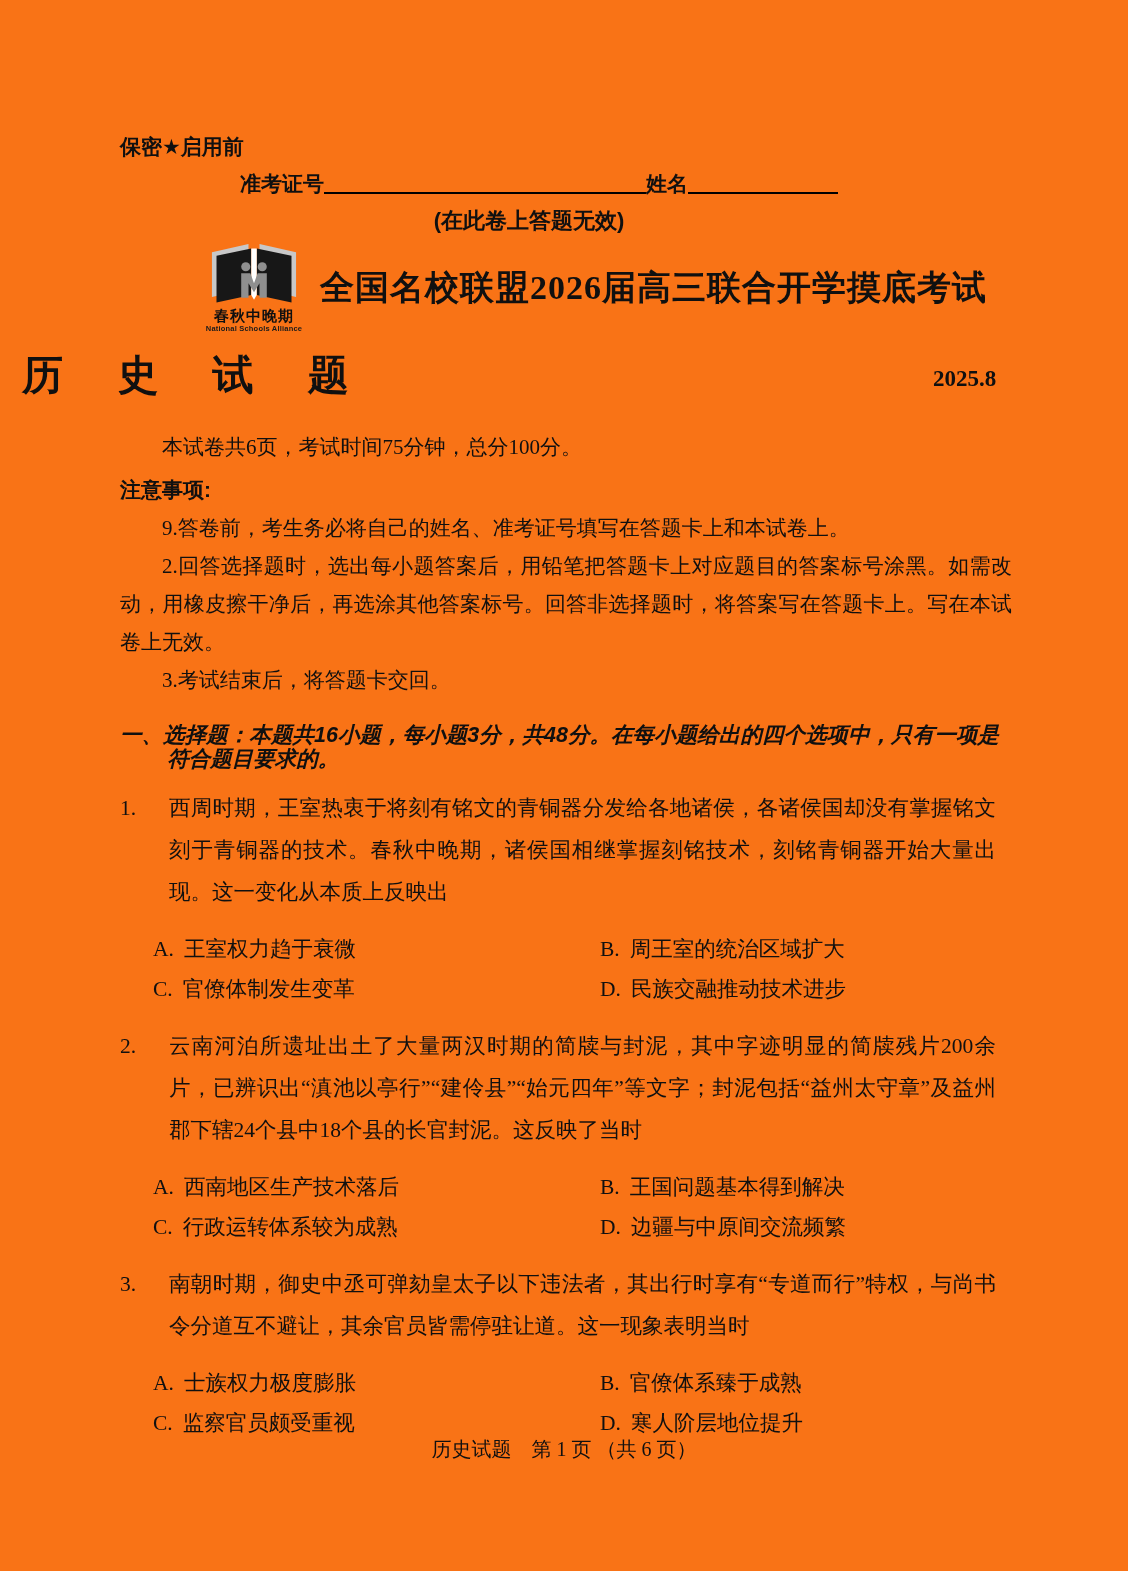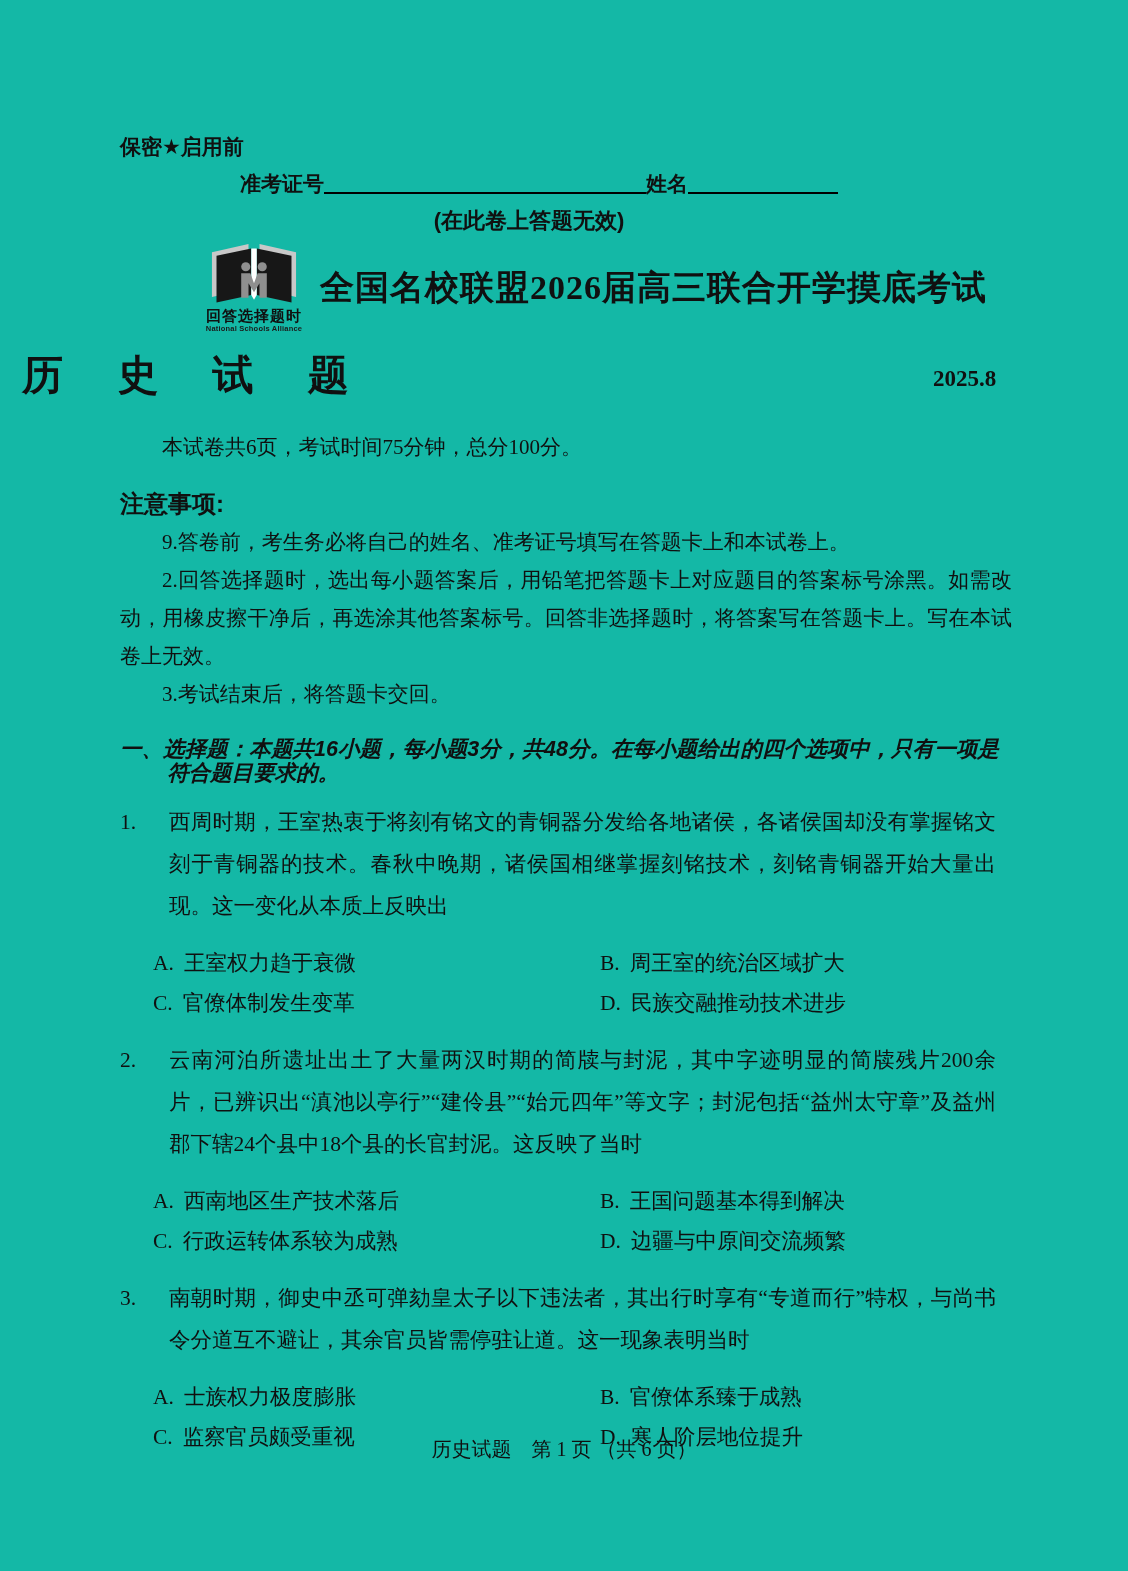--- a/index.html
+++ b/index.html
@@ -1,19 +1,19 @@
 <!DOCTYPE html>
 <html><head>
 <meta charset="utf-8">
 <style>
   html,body{margin:0;padding:0;background:#e8e8e8;}
   .page{
     position:relative;
     width:1128px;height:1571px;
-    background:#14b8a6;
+    background:#f97316;
     margin:0 auto;
     color:#101010;
     font-family:"Liberation Serif","DejaVu Serif",serif;
     overflow:hidden;
   }
   .sans{font-family:"Liberation Sans","DejaVu Sans",sans-serif;}
 
   
   .security{position:absolute;left:120px;top:133px;font-size:21px;font-weight:bold;}
   .regline{position:absolute;left:240px;top:170px;font-size:21px;font-weight:bold;white-space:nowrap;}
@@ -29,21 +29,21 @@
   .logo-en{font-size:7.5px;font-weight:bold;color:#1a1a1a;letter-spacing:.2px;}
   .series-title{font-size:34px;font-weight:bold;margin:22px 0 13px 10px;letter-spacing:1px;white-space:nowrap;}
 
   .paper-title{position:absolute;left:0;right:0;top:348px;text-align:left;
     font-size:41px;font-weight:bold;letter-spacing:22px;text-indent:22px;}
   .paper-date{position:absolute;left:933px;top:366px;font-size:23px;font-weight:bold;}
 
   
   .content{position:absolute;left:120px;top:428px;width:892px;font-size:21px;line-height:38px;text-align:justify;}
   .summary{text-indent:2em;margin:0;}
-  .notes-title{font-weight:bold;font-size:24px;margin:19px 0 0 0;}
+  .notes-title{font-weight:bold;font-size:21px;margin:5px 0 0 0;}
   .note{margin:0;text-indent:2em;}
   .section-title{
     font-weight:bold;font-size:21.5px;line-height:24px;
     margin:24px 13px 6px 0;
     padding-left:2.2em;text-indent:-2.2em;font-style:italic;
   }
 
   .question{position:relative;padding-left:33px;margin-top:7px;font-size:21.5px;line-height:42px;}
   .q-num{position:absolute;left:0;top:0;}
   .q-stem{margin:16px;}
@@ -74,21 +74,21 @@
           <polygon points="4,10 44,1 44,50 4,59" fill="#c8c8c8"></polygon>
           <polygon points="96,10 56,1 56,50 96,59" fill="#c8c8c8"></polygon>
           <polygon points="9,14 47,6 47,57 9,65" fill="#171717"></polygon>
           <polygon points="91,14 53,6 53,57 91,65" fill="#171717"></polygon>
           <polygon points="47,6 53,6 53,57 50,62 47,57" fill="#ffffff"></polygon>
           <circle cx="41" cy="26" r="5" fill="#8f8f8f"></circle>
           <circle cx="59" cy="26" r="5" fill="#8f8f8f"></circle>
           <polygon points="36,33 46,33 50,44 54,33 64,33 64,60 56,60 56,44 50,54 44,44 44,60 36,60" fill="#8f8f8f"></polygon>
         </svg>
       </span>
-      <div class="logo-cn sans">回答选择题时</div>
+      <div class="logo-cn sans">春秋中晚期</div>
       <div class="logo-en sans">National Schools Alliance</div>
     </div>
     <div class="series-title">全国名校联盟2026届高三联合开学摸底考试</div>
   </div>
 
   <div class="paper-title">历 史 试 题</div>
   <div class="paper-date">2025.8</div>
 
   <div class="content">
 

